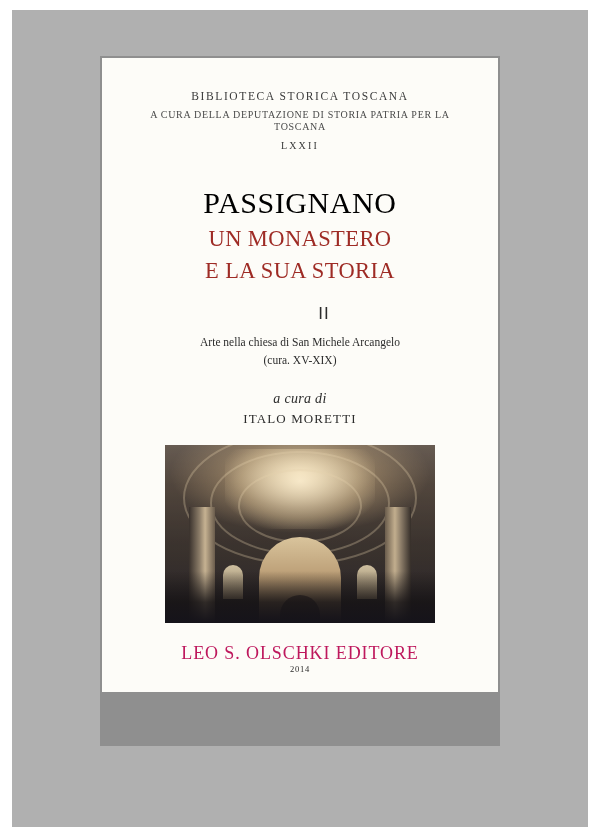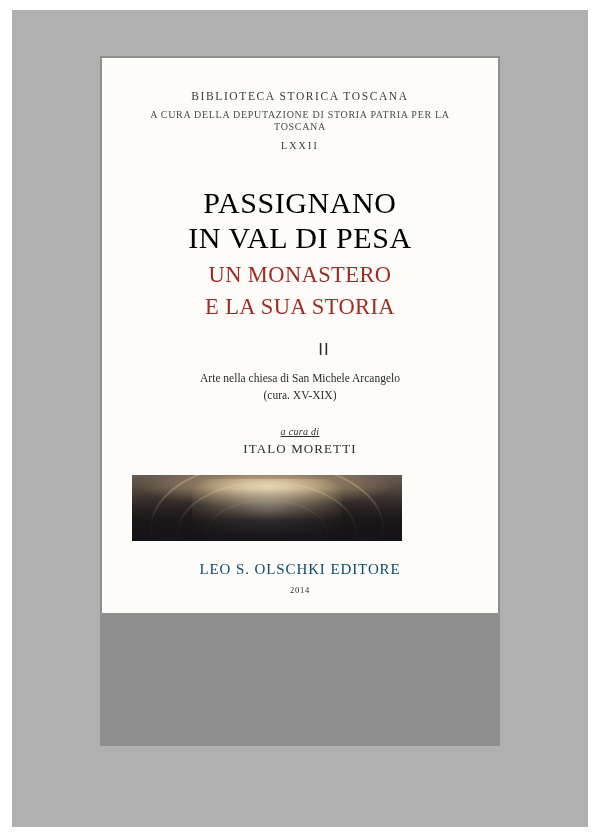--- a/index.html
+++ b/index.html
@@ -40,26 +40,27 @@
     width: 400px;
     height: 690px;
     background: #8f8f8f;
   }
 
   .cover {
     position: absolute;
     left: 102px;
     top: 58px;
     width: 396px;
-    height: 555px;
+    height: 634px;
     background: #fdfcf8;
     box-sizing: border-box;
     padding: 26px 30px 18px 30px;
     display: flex;
     flex-direction: column;
+    align-items: center;
   }
 
   
   .series-block {
     text-align: center;
     width: 100%;
     margin-top: 6px;
   }
   .series-title {
     font-family: "Liberation Serif", serif;
@@ -134,24 +135,23 @@
     margin-top: 1px;
   }
 
   .editor-block {
     text-align: center;
     margin-top: 22px;
     color: #2c2c2c;
   }
   .editor-label {
     font-family: "Liberation Serif", serif;
-    font-size: 10px;
+    font-size: 14px;
     font-style: italic;
     letter-spacing: 0.3px;
-    text-decoration: underline;
   }
   .editor-name {
     font-family: "Liberation Serif", serif;
     font-size: 13px;
     letter-spacing: 1.1px;
     text-transform: uppercase;
     margin-top: 4px;
   }
 
   
@@ -241,33 +241,32 @@
     top: -14px;
     border: 2px solid rgba(228,209,172,0.30);
     border-radius: 50%;
   }
   .vault-ring.r2 { width: 176px; height: 100px; top: 6px; }
   .vault-ring.r3 { width: 120px; height: 70px; top: 24px; }
 
   
   .publisher {
     font-family: "Liberation Serif", serif;
-    font-size: 15px;
+    font-size: 18px;
     letter-spacing: 0.9px;
-    color: #0c4a6e;
+    color: #be185d;
     text-transform: uppercase;
     margin-top: 20px;
     text-align: center;
   }
   .year {
     font-family: "Liberation Serif", serif;
     font-size: 8.5px;
     letter-spacing: 0.8px;
     color: #2a2a2a;
-    margin-top: 7px;
     text-align: center;
   }
 </style>
 </head>
 <body>
 
 <div class="viewport">
 
   <div class="backdrop"></div>
   <div class="cover-shadow"></div>
@@ -275,21 +274,20 @@
   <div class="cover">
 
     <div class="series-block">
       <div class="series-title">BIBLIOTECA STORICA TOSCANA</div>
       <div class="series-sub">A CURA DELLA DEPUTAZIONE DI STORIA PATRIA PER LA TOSCANA</div>
       <div class="series-number">LXXII</div>
     </div>
 
     <div class="title-block">
       <div class="title-main">PASSIGNANO</div>
-      <div class="title-main">IN VAL DI PESA</div>
       <div class="title-sub">UN MONASTERO</div>
       <div class="title-sub">E LA SUA STORIA</div>
     </div>
 
     <div class="volume-number">II</div>
 
     <div class="subtitle">
       <span>Arte nella chiesa di San Michele Arcangelo</span>
       <span class="line2">(cura. XV-XIX)</span>
     </div>

